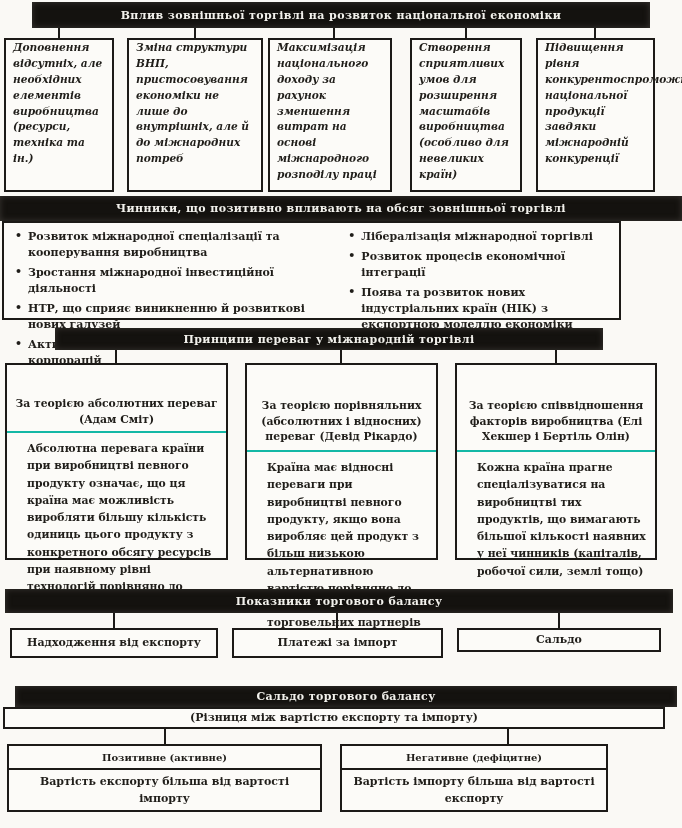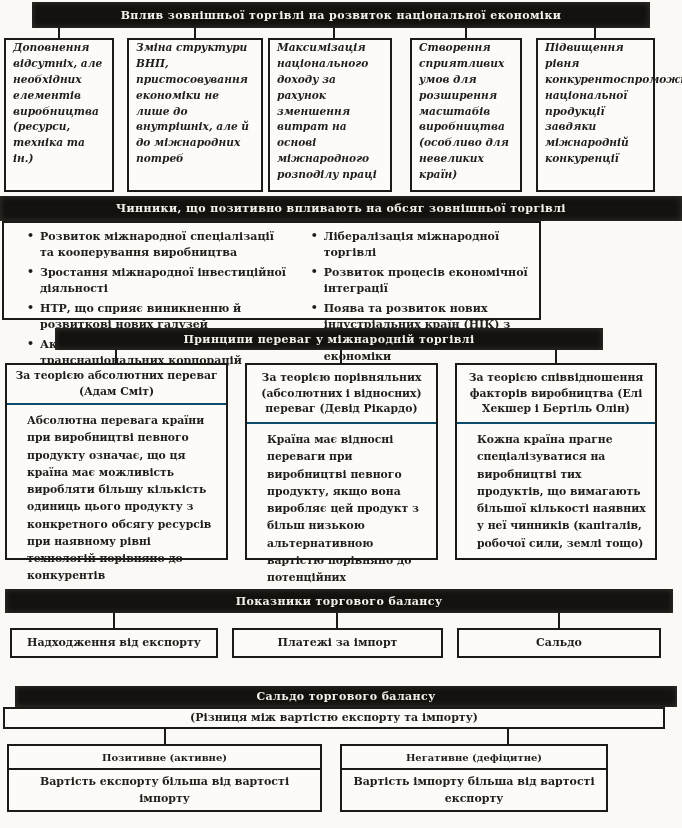--- a/index.html
+++ b/index.html
@@ -33,25 +33,25 @@
     font-size:10.6px;
     line-height:1.5;
   }
   .pad{padding:0 6px 4px 7px;font-style:italic;}
   .vline{
     position:absolute;width:0;
     border-left:2px solid #1c1a17;
   }
   .center{display:flex;align-items:center;justify-content:center;text-align:center;}
   .theory-header{
-    border-bottom:2px solid #0c4a6e;
+    border-bottom:2px solid #14b8a6;
     display:flex;align-items:center;justify-content:center;
     text-align:center;
     padding:2px 6px;box-sizing:border-box;
-    font-size:10.8px;line-height:1.45;
+    font-size:10.8px;line-height:1.45;margin-top:28px;
   }
   .theory-body{
     padding:7px 7px 4px 20px;
     font-size:10.8px;line-height:1.6;
   }
   .bullets{
     margin:0;padding:6px 4px 4px 24px;
     list-style:none;
     font-size:11px;line-height:1.45;
   }
@@ -86,21 +86,21 @@
   <div class="vline" style="left:594px;top:28px;height:10px;"></div>
 
   <div class="box pad" style="left:4px;top:38px;width:110px;height:154px;">Доповнення відсутніх, але необхідних елементів виробництва (ресурси, техніка та ін.)</div>
   <div class="box pad" style="left:127px;top:38px;width:136px;height:154px;">Зміна структури ВНП, пристосовування економіки не лише до внутрішніх, але й до міжнародних потреб</div>
   <div class="box pad" style="left:268px;top:38px;width:124px;height:154px;">Максимізація національного доходу за рахунок зменшення витрат на основі міжнародного розподілу праці</div>
   <div class="box pad" style="left:410px;top:38px;width:112px;height:154px;">Створення сприятливих умов для розширення масштабів виробництва (особливо для невеликих країн)</div>
   <div class="box pad" style="left:536px;top:38px;width:119px;height:154px;">Підвищення рівня конкурентоспроможності національної продукції завдяки міжнародній конкуренції</div>
 
   <div class="bar" style="left:0px;top:196px;width:682px;height:25px;">Чинники, що позитивно впливають на обсяг зовнішньої торгівлі</div>
 
-  <div class="box" style="left:2px;top:221px;width:539px;height:99px;display:flex;padding-left:12px;">
+  <div class="box" style="left:2px;top:221px;width:619px;height:99px;display:flex;">
     <ul class="bullets" style="width:340px;">
       <li>Розвиток міжнародної спеціалізації та кооперування виробництва</li>
       <li>Зростання міжнародної інвестиційної діяльності</li>
       <li>НТР, що сприяє виникненню й розвиткові нових галузей</li>
       <li>Активна діяльність транснаціональних корпорацій</li>
     </ul>
     <ul class="bullets" style="width:290px;margin-left:8px;">
       <li>Лібералізація міжнародної торгівлі</li>
       <li>Розвиток процесів економічної інтеграції</li>
       <li>Поява та розвиток нових індустріальних країн (НІК) з експортною моделлю економіки</li>
@@ -129,21 +129,21 @@
   </div>
 
   <div class="bar" style="left:5px;top:589px;width:668px;height:24px;">Показники торгового балансу</div>
 
   <div class="vline" style="left:113px;top:613px;height:15px;"></div>
   <div class="vline" style="left:336px;top:613px;height:15px;"></div>
   <div class="vline" style="left:558px;top:613px;height:15px;"></div>
 
   <div class="box center" style="left:10px;top:628px;width:208px;height:30px;font-size:11px;">Надходження від експорту</div>
   <div class="box center" style="left:232px;top:628px;width:211px;height:30px;font-size:11px;">Платежі за імпорт</div>
-  <div class="box center" style="left:457px;top:628px;width:204px;height:30px;font-size:11px;text-align:center;">Сальдо</div>
+  <div class="box center" style="left:457px;top:628px;width:204px;height:24px;font-size:11px;text-align:center;">Сальдо</div>
 
   <div class="bar" style="left:3px;top:686px;width:662px;height:21px;margin-left:12px;">Сальдо торгового балансу</div>
   <div class="box center" style="left:3px;top:707px;width:662px;height:22px;font-size:11px;">(Різниця між вартістю експорту та імпорту)</div>
 
   <div class="vline" style="left:164px;top:729px;height:15px;"></div>
   <div class="vline" style="left:507px;top:729px;height:15px;"></div>
 
   <div class="box" style="left:7px;top:744px;width:315px;height:68px;">
     <div class="split-header">Позитивне (активне)</div>
     <div class="split-body">Вартість експорту більша від вартості імпорту</div>

